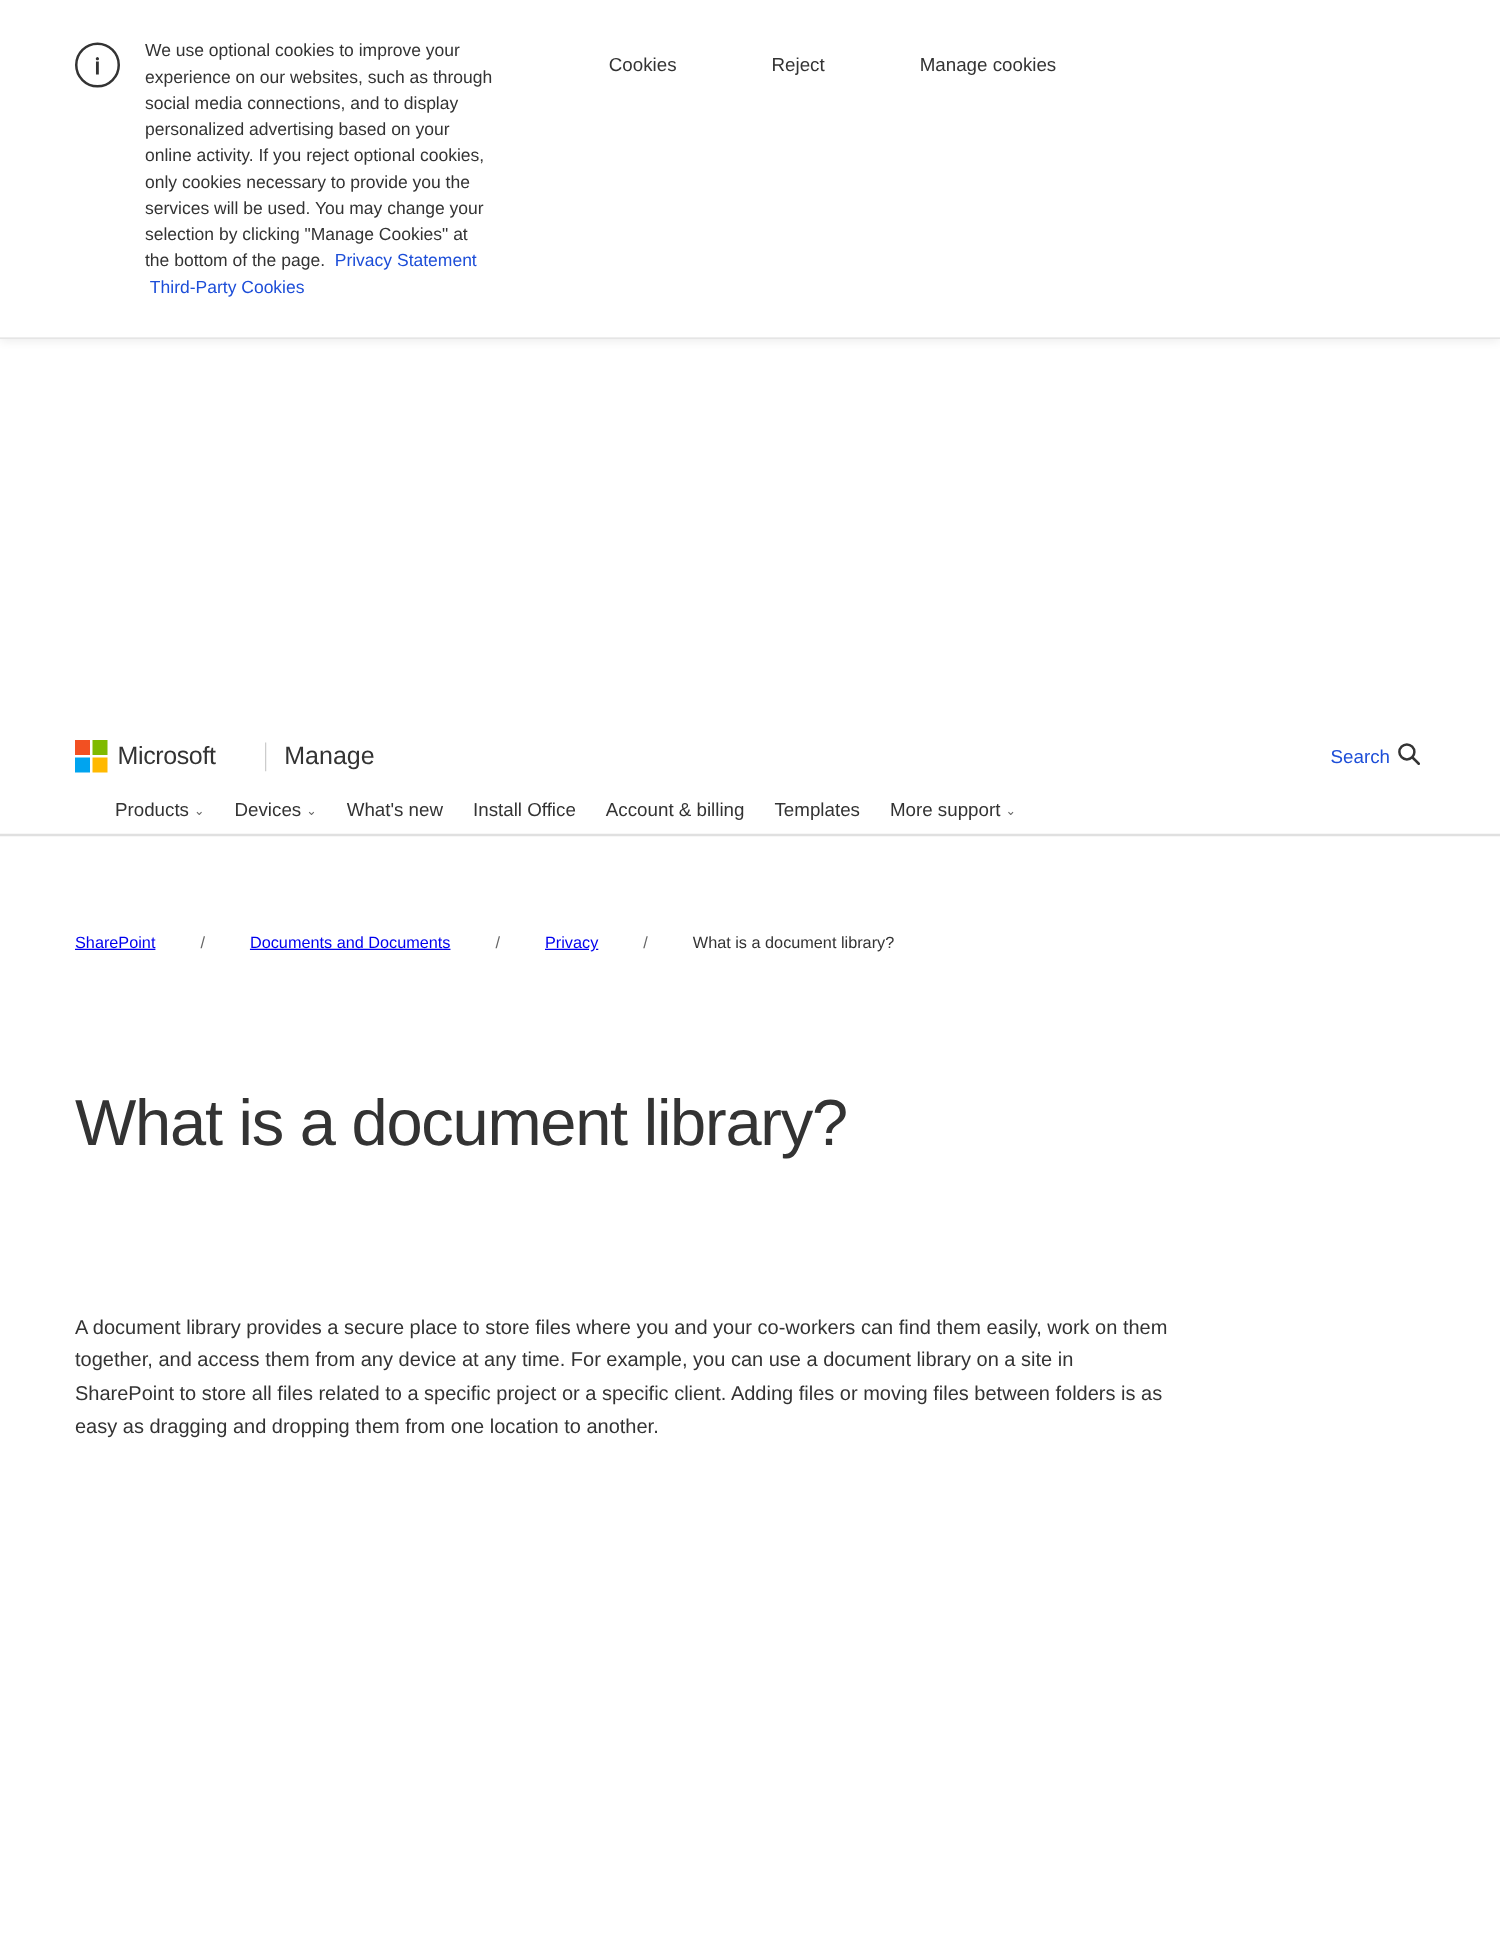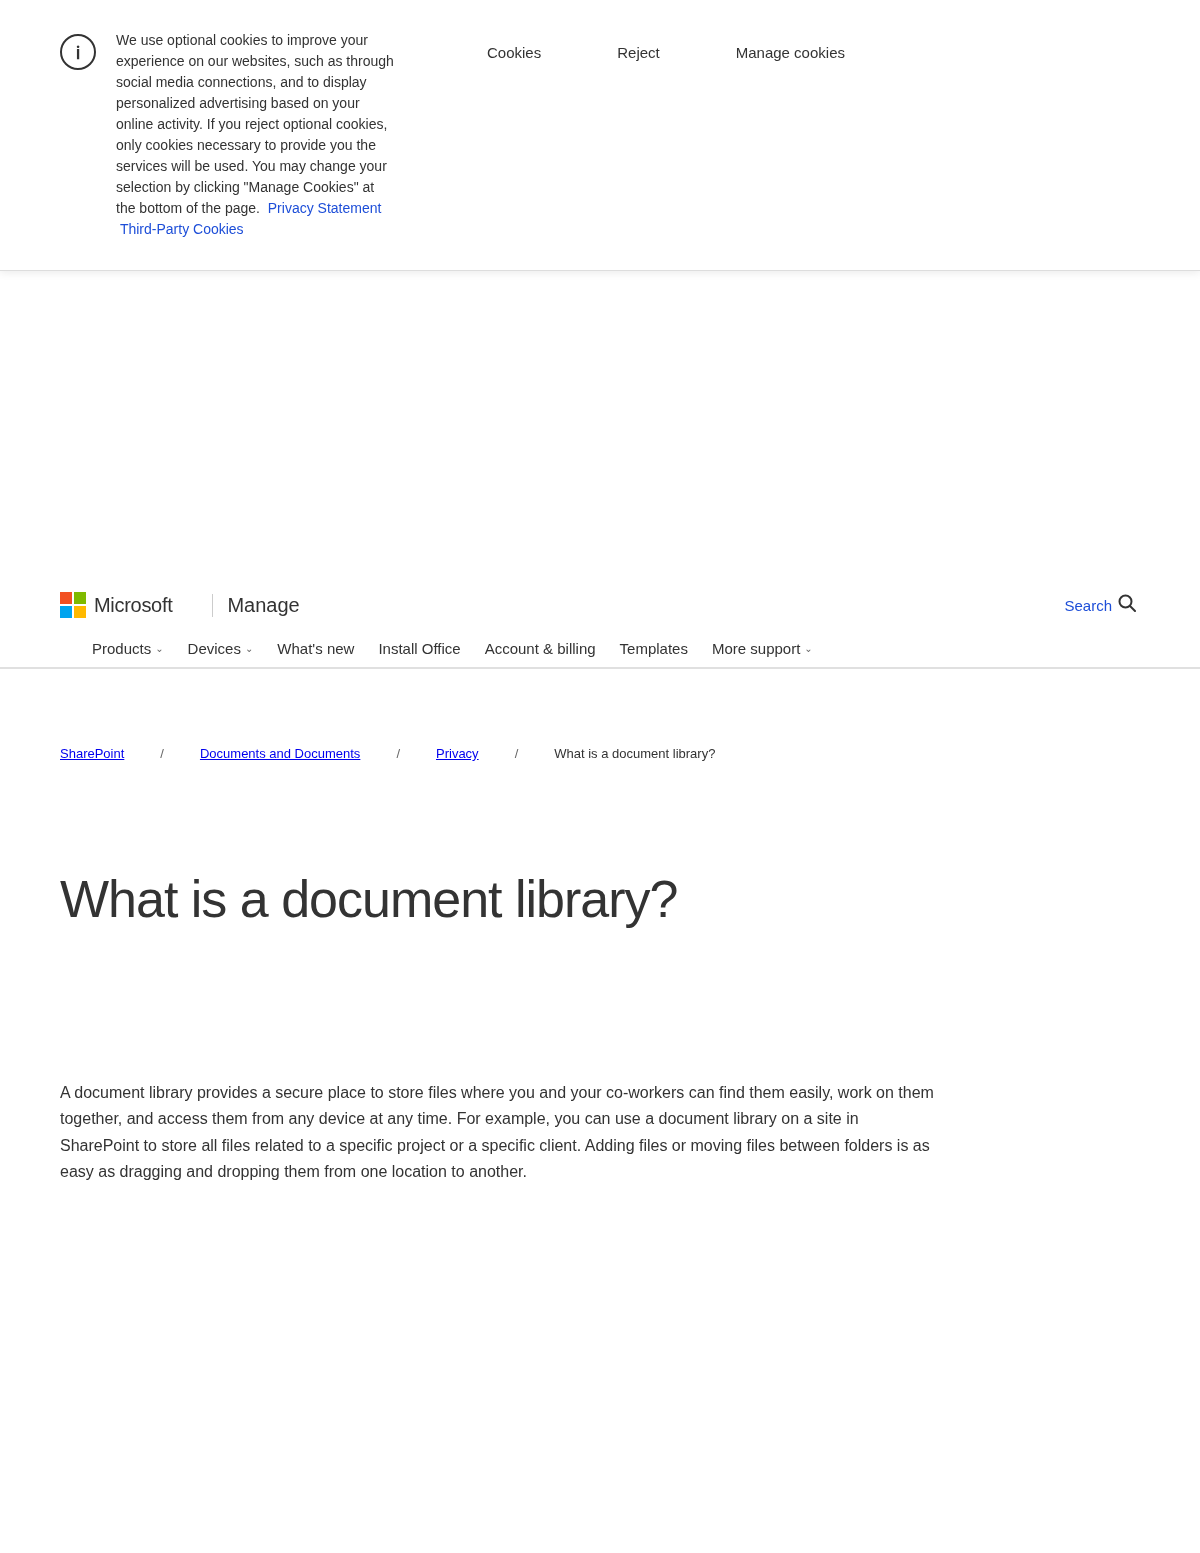--- a/index.html
+++ b/index.html
@@ -187,21 +187,21 @@
       font-size: 52px;
       font-weight: 300;
       color: #333;
       line-height: 1.15;
       letter-spacing: -1px;
     }
 
     
     .content-area {
       position: absolute;
-      top: 1080px;
+      top: 1050px;
       left: 60px;
       right: 60px;
     }
     .content-para {
       font-size: 16px;
       line-height: 1.65;
       color: #333;
       max-width: 880px;
     }
   </style>

